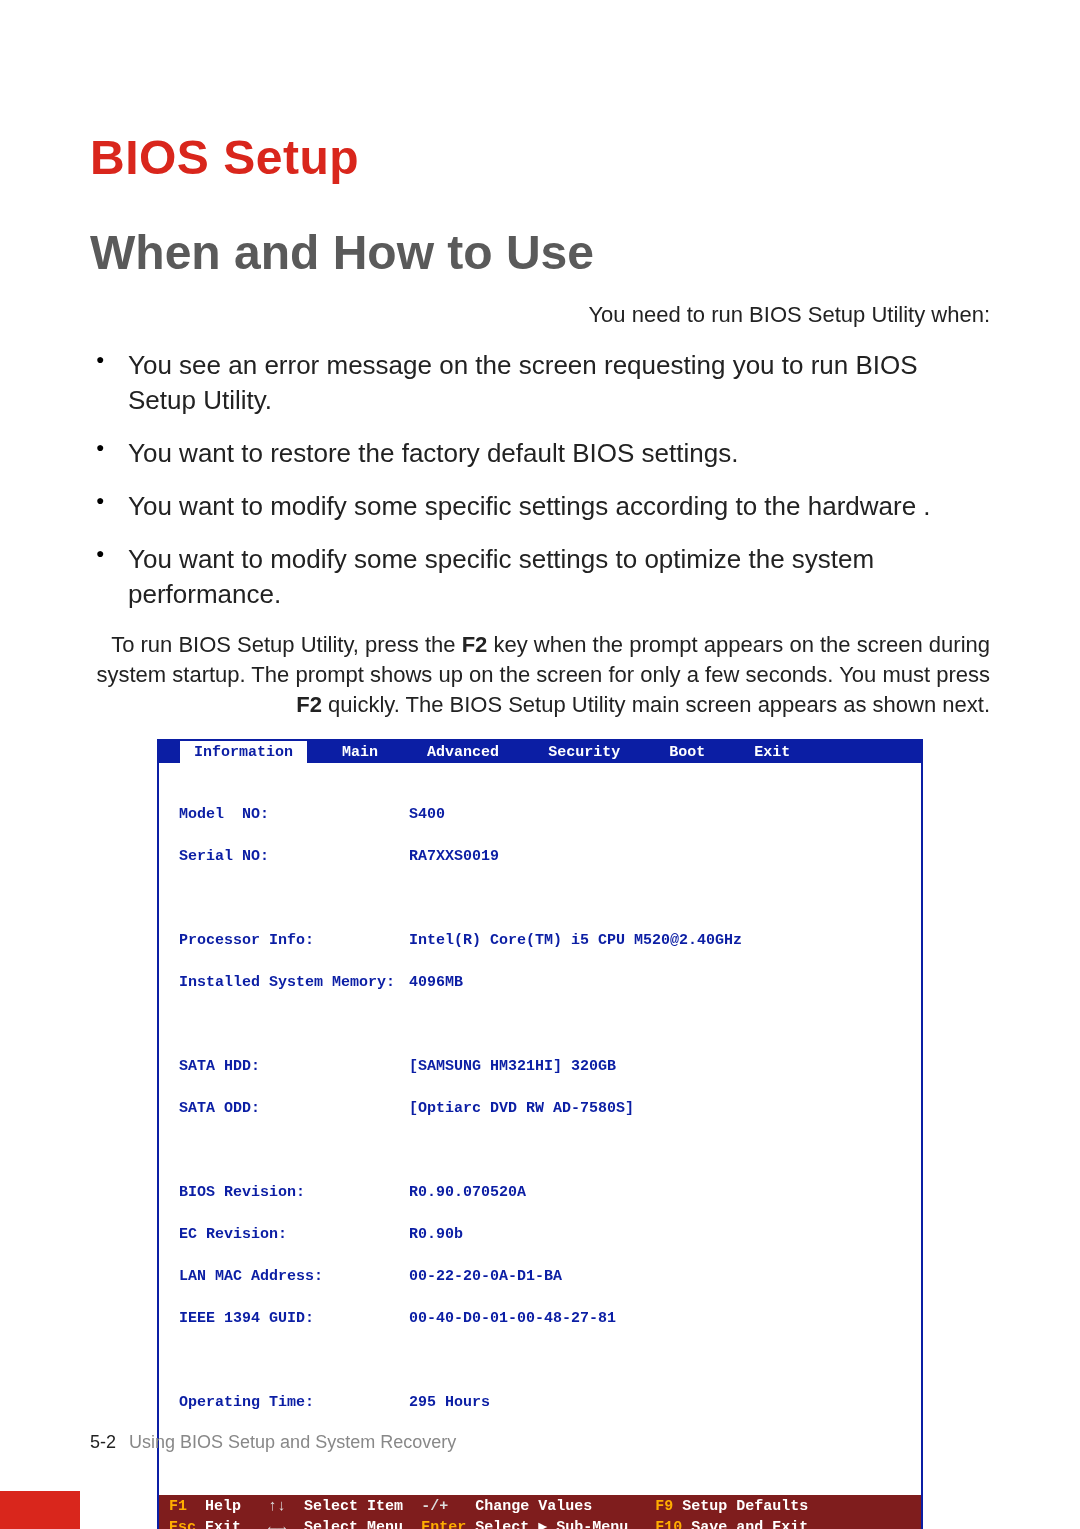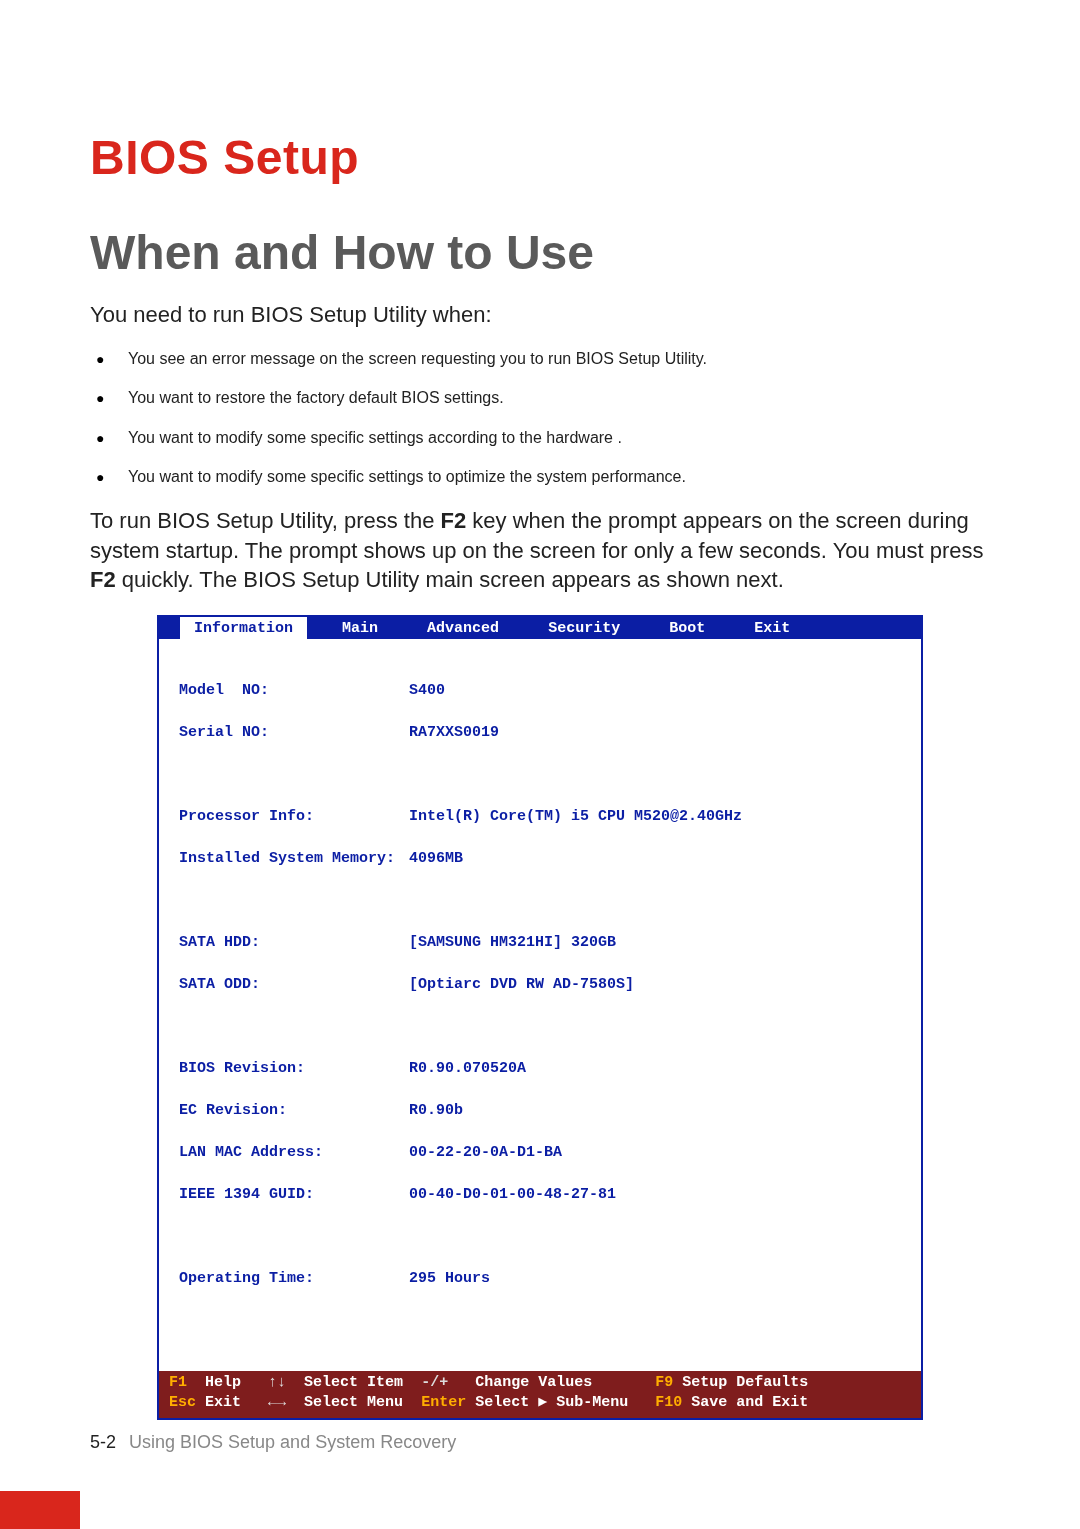--- a/index.html
+++ b/index.html
@@ -28,31 +28,31 @@
     font-weight: 700;
     color: #5a5a5a;
     font-size: 48px;
     margin: 0 0 20px 0;
   }
   p.body, li.body, span.body {
     font-size: 22px;
     line-height: 1.35;
     color: #222;
   }
-  p.body { margin: 0 0 18px 0; }
+  p.body { margin: 0 0 18px 0; text-align: right; }
   ul.bullets {
     list-style: none;
     padding: 0;
     margin: 0 0 18px 0;
   }
   ul.bullets li {
     position: relative;
     padding-left: 38px;
     margin-bottom: 18px;
-    font-size: 16px;
+    font-size: 26px;
     line-height: 1.35;
   }
   ul.bullets li::before {
     content: "\25CF";
     position: absolute;
     left: 6px;
     top: 2px;
     font-size: 14px;
     color: #000;
   }

